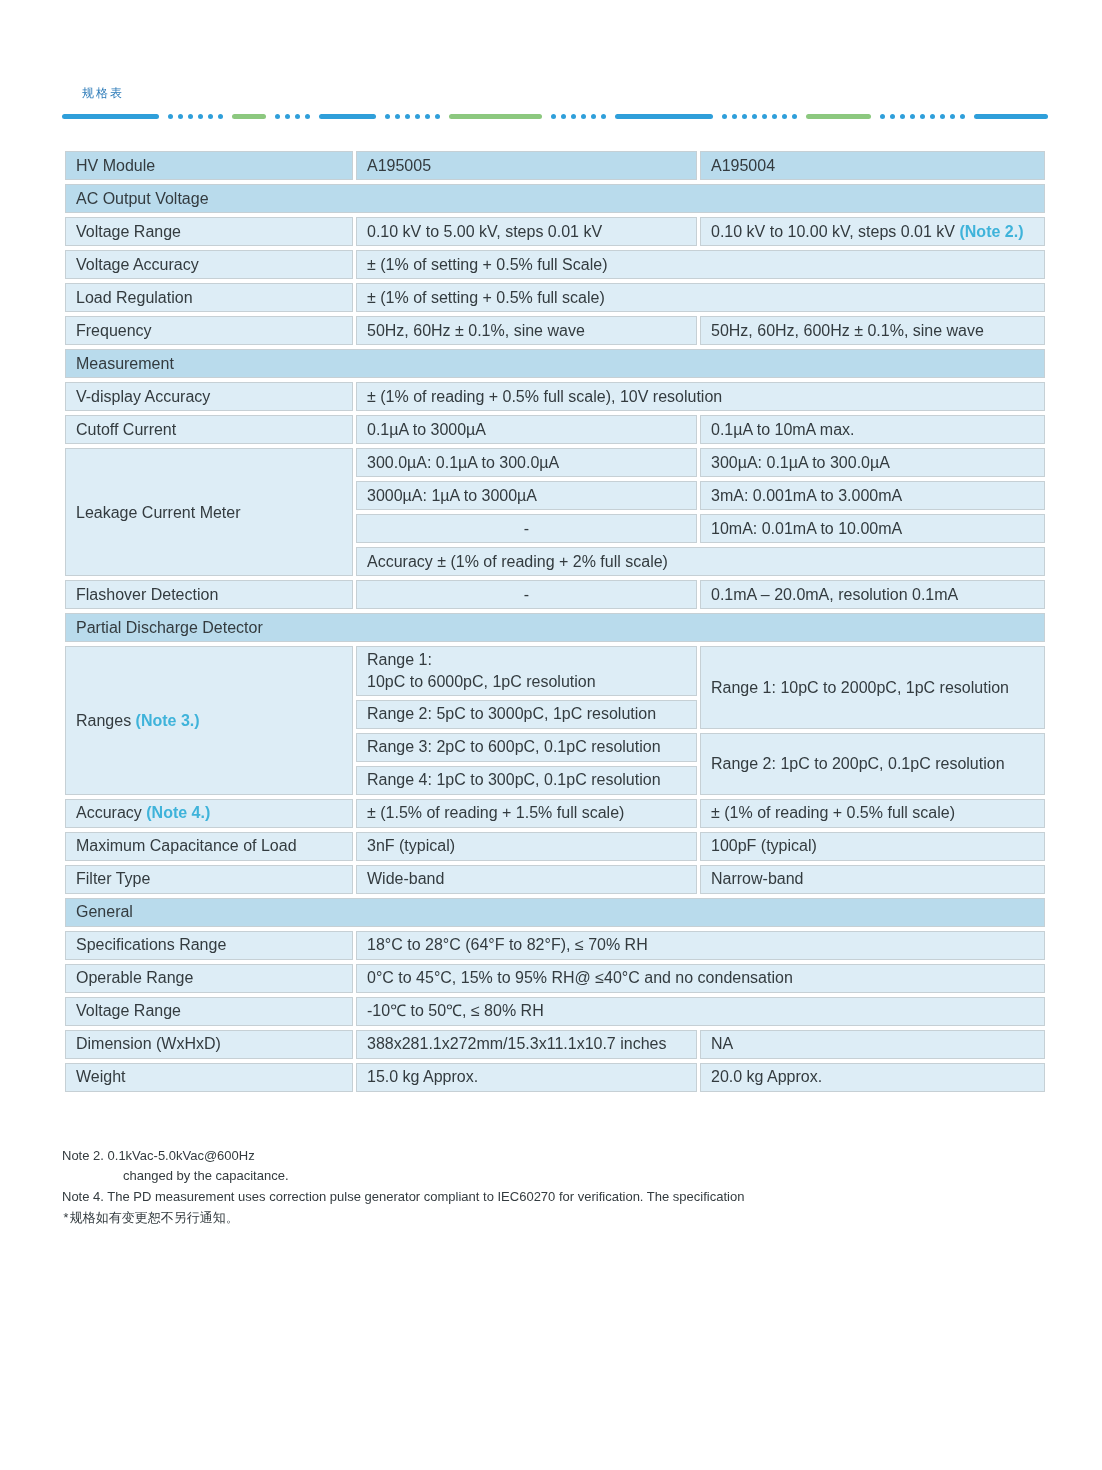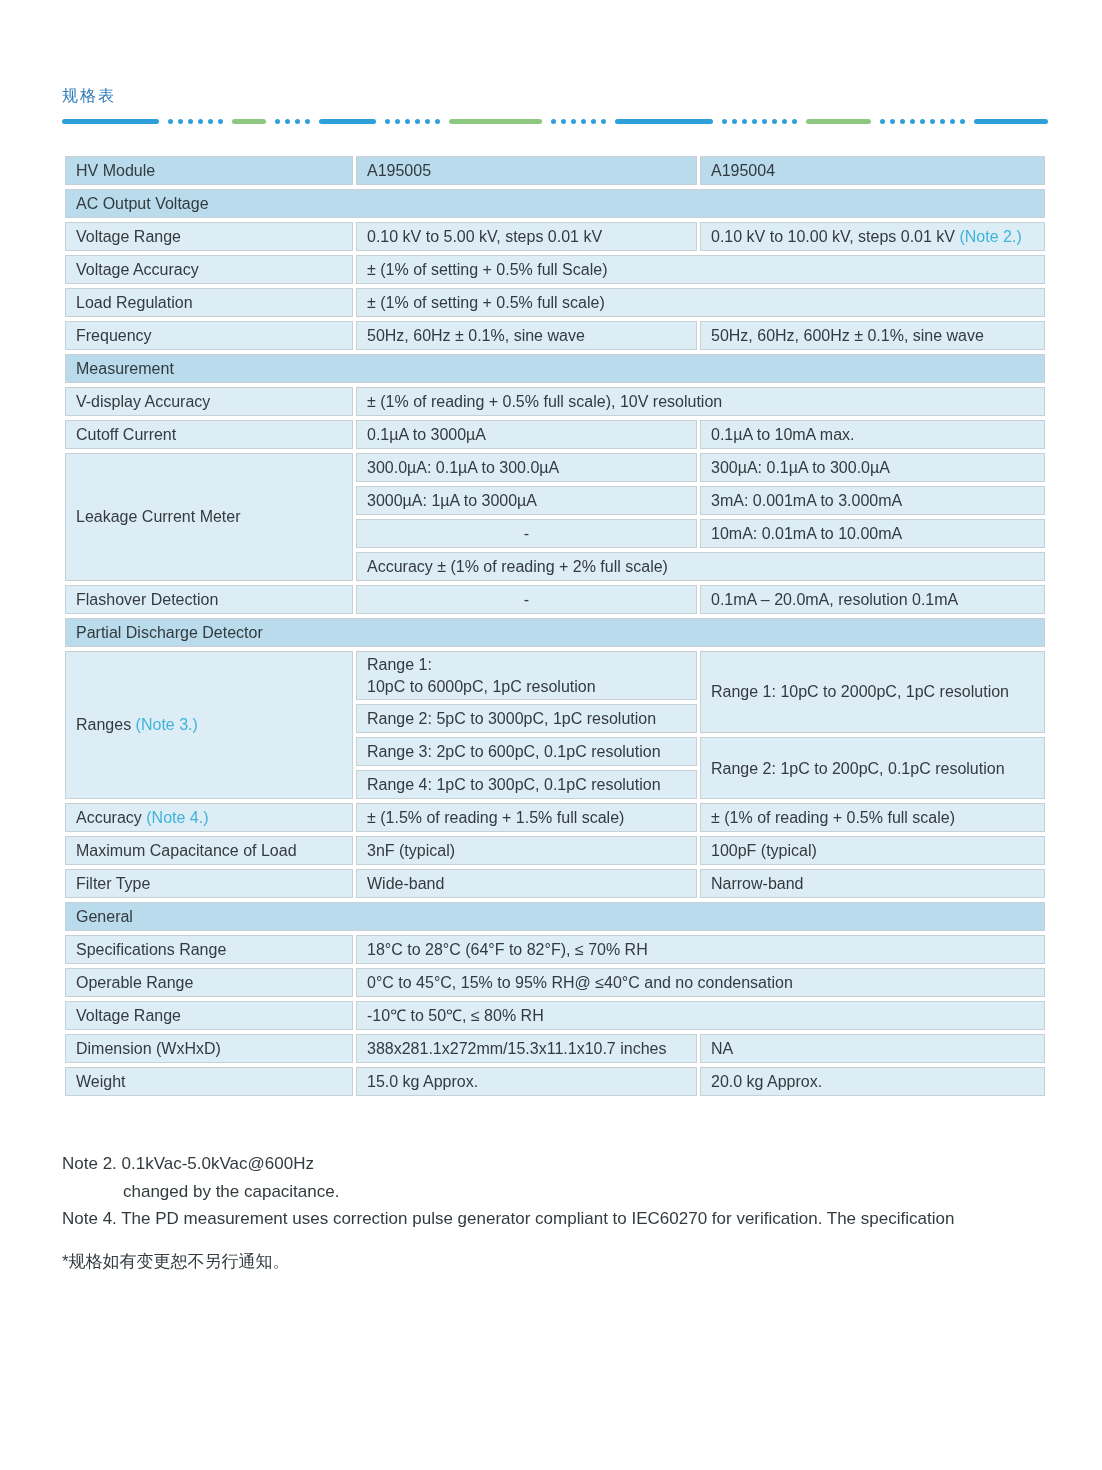--- a/index.html
+++ b/index.html
@@ -15,22 +15,22 @@
   *{margin:0;padding:0;box-sizing:border-box;}
   html,body{background:#ffffff;}
   body{
     width:1102px;height:1470px;
     font-family:"Liberation Sans", sans-serif;
     color:var(--text-color);
     position:relative;overflow:hidden;
   }
   .content{padding:86px 54px 0 62px;}
   .page-title{
-    font-size:16px;font-weight:400;color:var(--title-color);
-    letter-spacing:2px;line-height:1.2;
+    font-size:12px;font-weight:400;color:var(--title-color);
+    letter-spacing:2px;line-height:1.2;margin-left:20px;
   }
   
   .divider{display:flex;align-items:center;gap:9px;margin-top:13px;height:6px;width:986px;}
   .dash{height:5px;border-radius:3px;background:var(--accent-blue);flex:0 0 auto;}
   .dash.green{background:var(--accent-green);}
   .dash.grow{flex:1 1 auto;}
   .dots{display:flex;gap:5px;flex:0 0 auto;}
   .dots i{display:block;width:5px;height:5px;border-radius:50%;background:var(--accent-blue);}
   
   table.spec{
@@ -41,26 +41,26 @@
   td{
     background:var(--cell-bg);
     border:1px solid var(--border-color);
     padding:2px 10px;height:29px;
     vertical-align:middle;line-height:1.35;
     overflow:hidden;
   }
   td.sec{background:var(--section-bg);}
   td.ctr{text-align:center;}
   td.tall{height:35px;}
-  .note-ref{color:var(--note-color);}
+  .note-ref{color:var(--note-color);font-weight:bold;}
   
-  .notes{margin-top:50px;font-size:17px;line-height:1.6;}
+  .notes{margin-top:50px;font-size:13px;line-height:1.6;}
   .note-line{white-space:nowrap;}
   .note-cont{margin-left:61px;white-space:nowrap;}
-  .footnote{margin-top:16px;}
+  .footnote{margin-top:1px;font-family:Liberation Mono, monospace;}
 </style>
 </head>
 <body>
 
 <div class="content">
 
   <div class="page-title">规格表</div>
 
   <div class="divider">
     <span class="dash" style="width:97px"></span>

